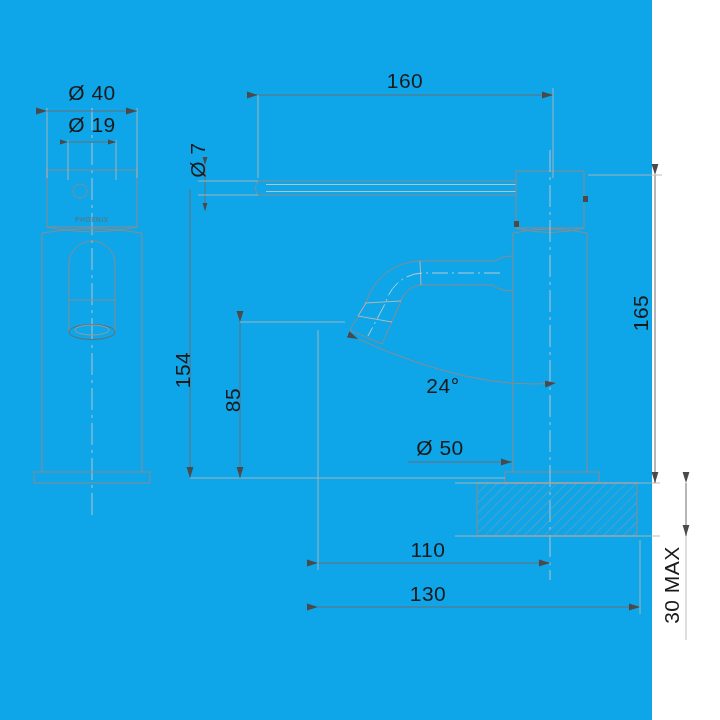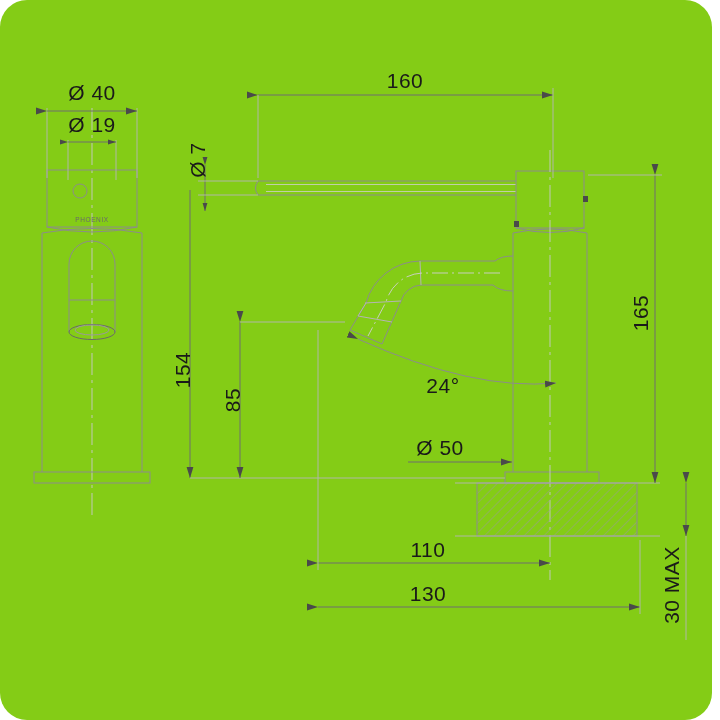--- a/index.html
+++ b/index.html
@@ -1,17 +1,17 @@
 <!DOCTYPE html>
 <html><head>
 <meta charset="utf-8">
 <style>
   html,body{margin:0;padding:0;background:#ffffff;}
   body{width:720px;height:720px;font-family:"Liberation Sans",sans-serif;color:#111;overflow:hidden;}
-  #sheet{position:relative;width:712px;height:720px;background:#84cc16;border-radius:27px;}
+  #sheet{position:relative;width:652px;height:720px;background:#0ea5e9;}
   svg{position:absolute;top:0;left:0;width:720px;height:720px;}
   .dimtext{font-family:"Liberation Sans",sans-serif;font-size:21px;fill:#1a1a1a;letter-spacing:.5px;}
   .brandtext{font-family:"Liberation Sans",sans-serif;font-size:6.5px;fill:#6a6a6a;letter-spacing:.6px;}
 </style>
 </head>
 <body>
 
 <div id="sheet">
 <svg viewBox="0 0 720 720" xmlns="http://www.w3.org/2000/svg">
   <defs>

